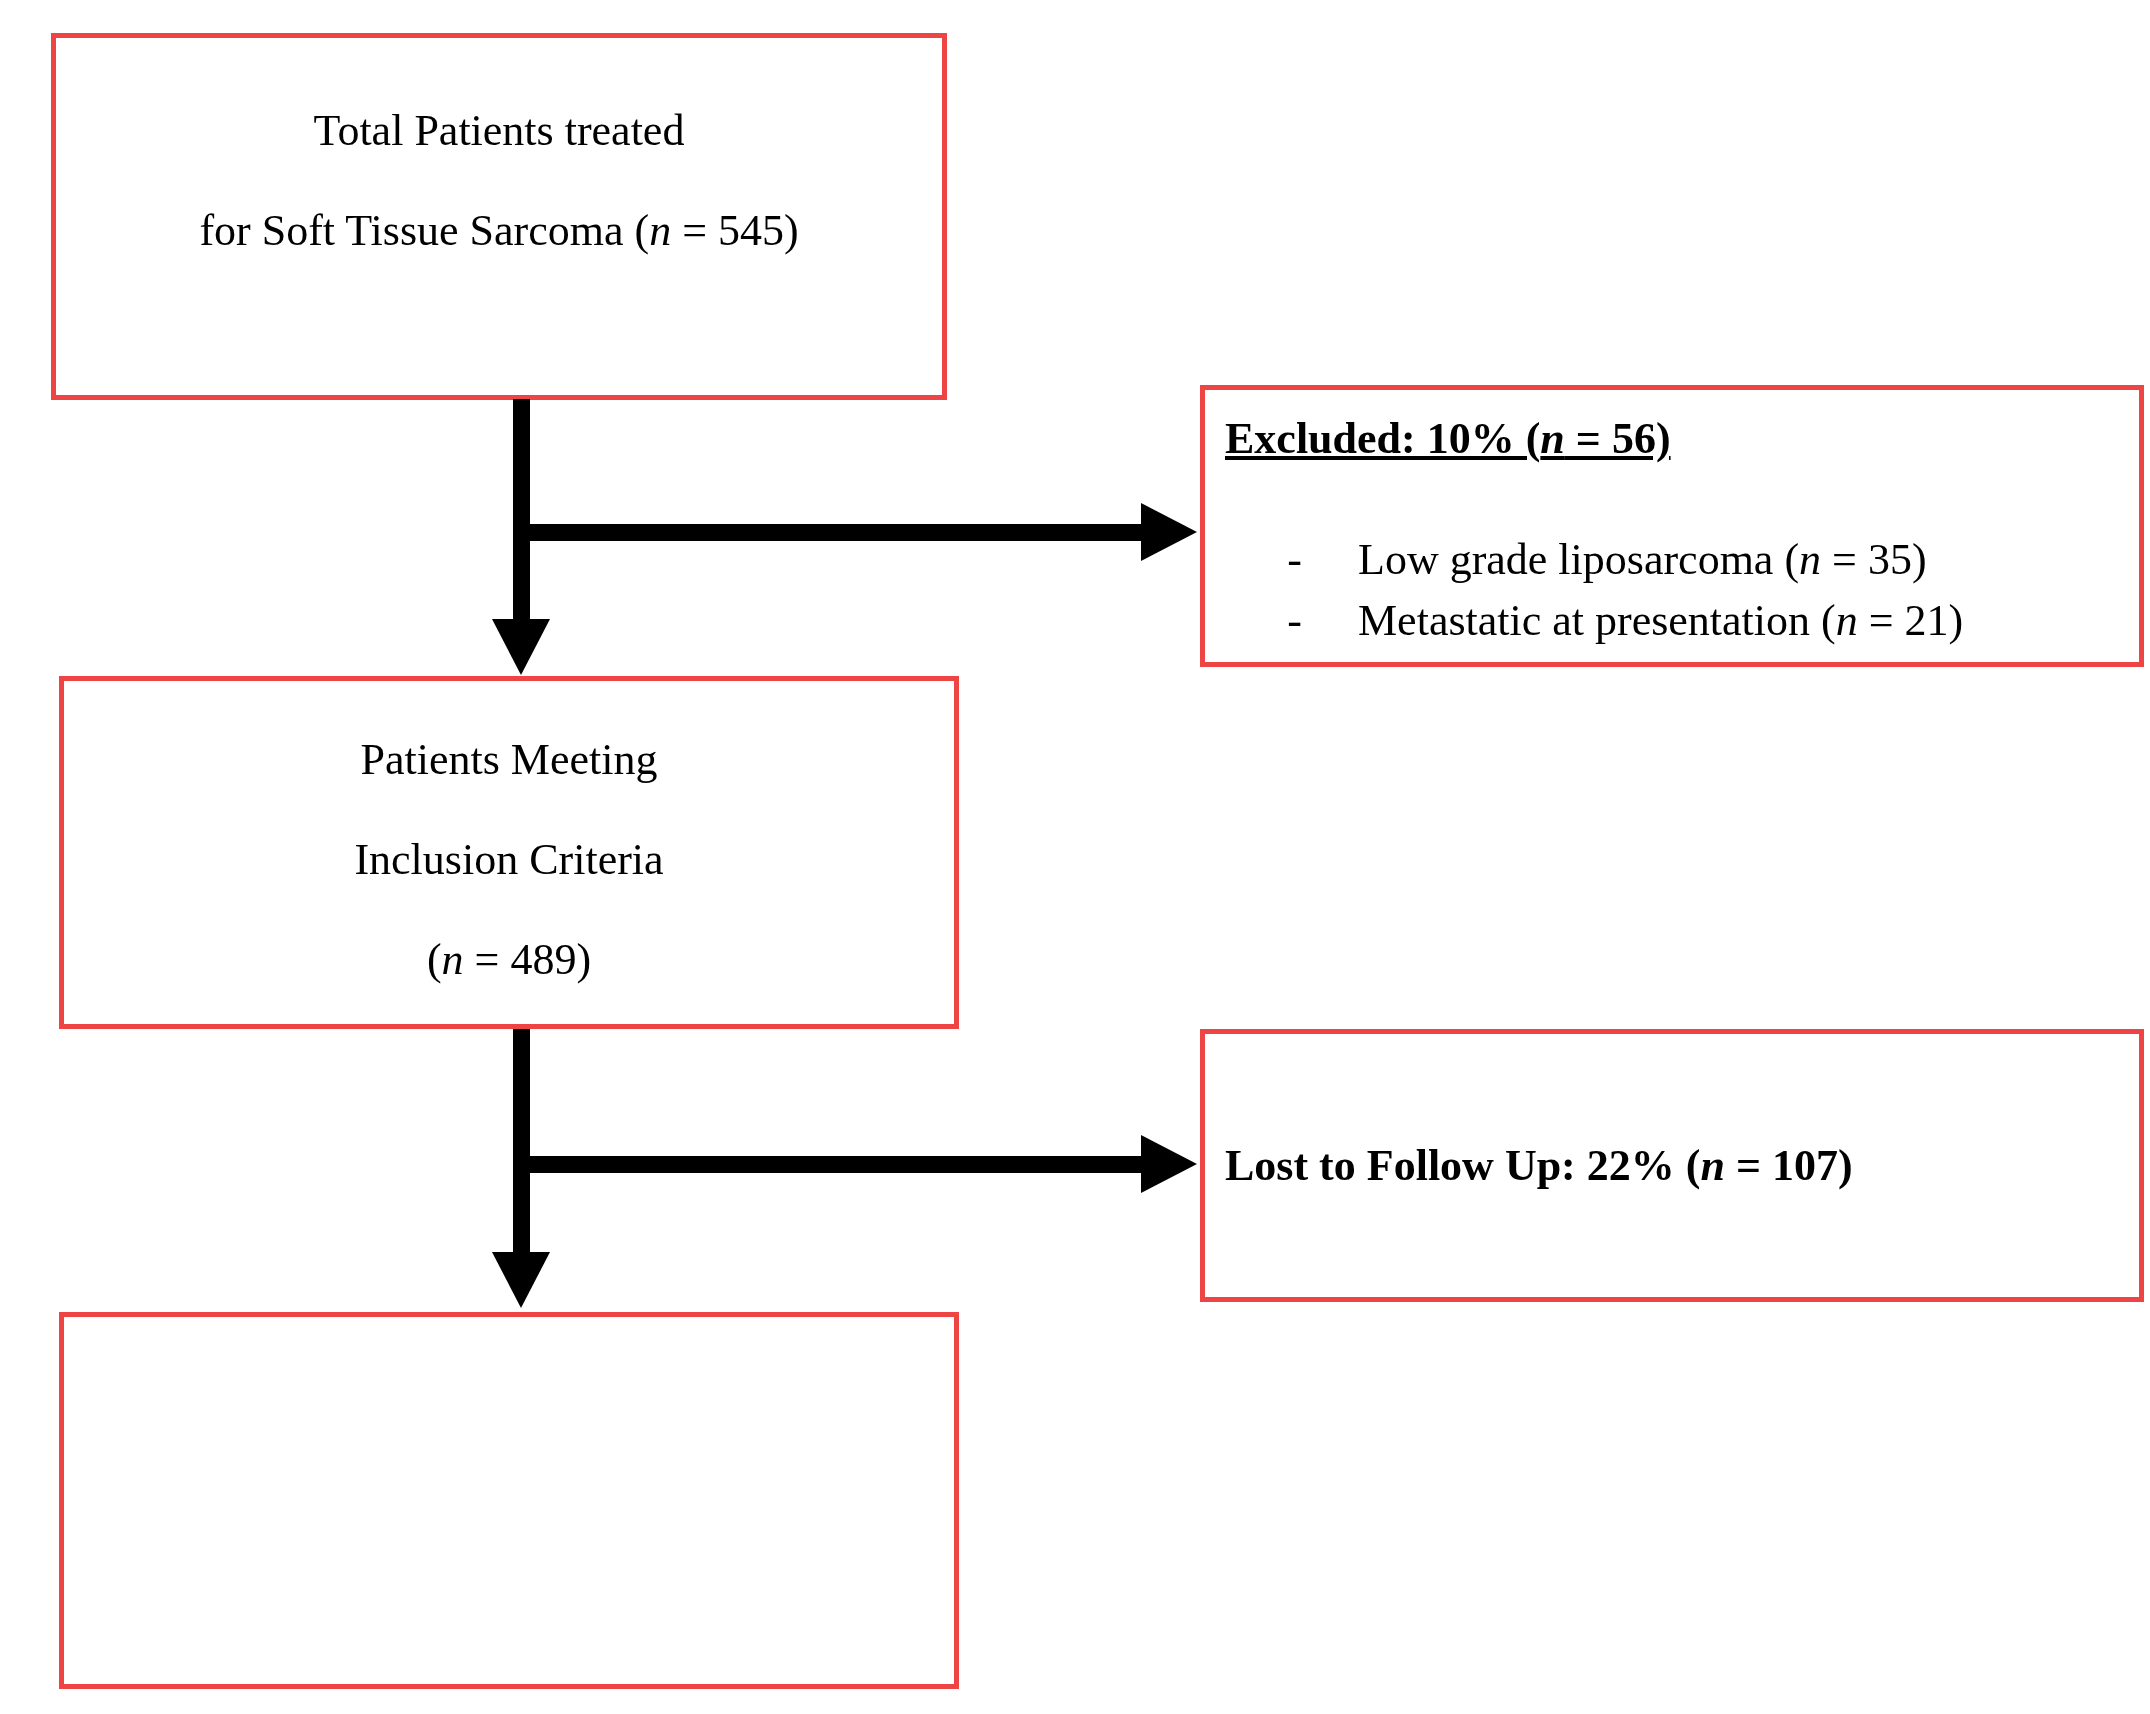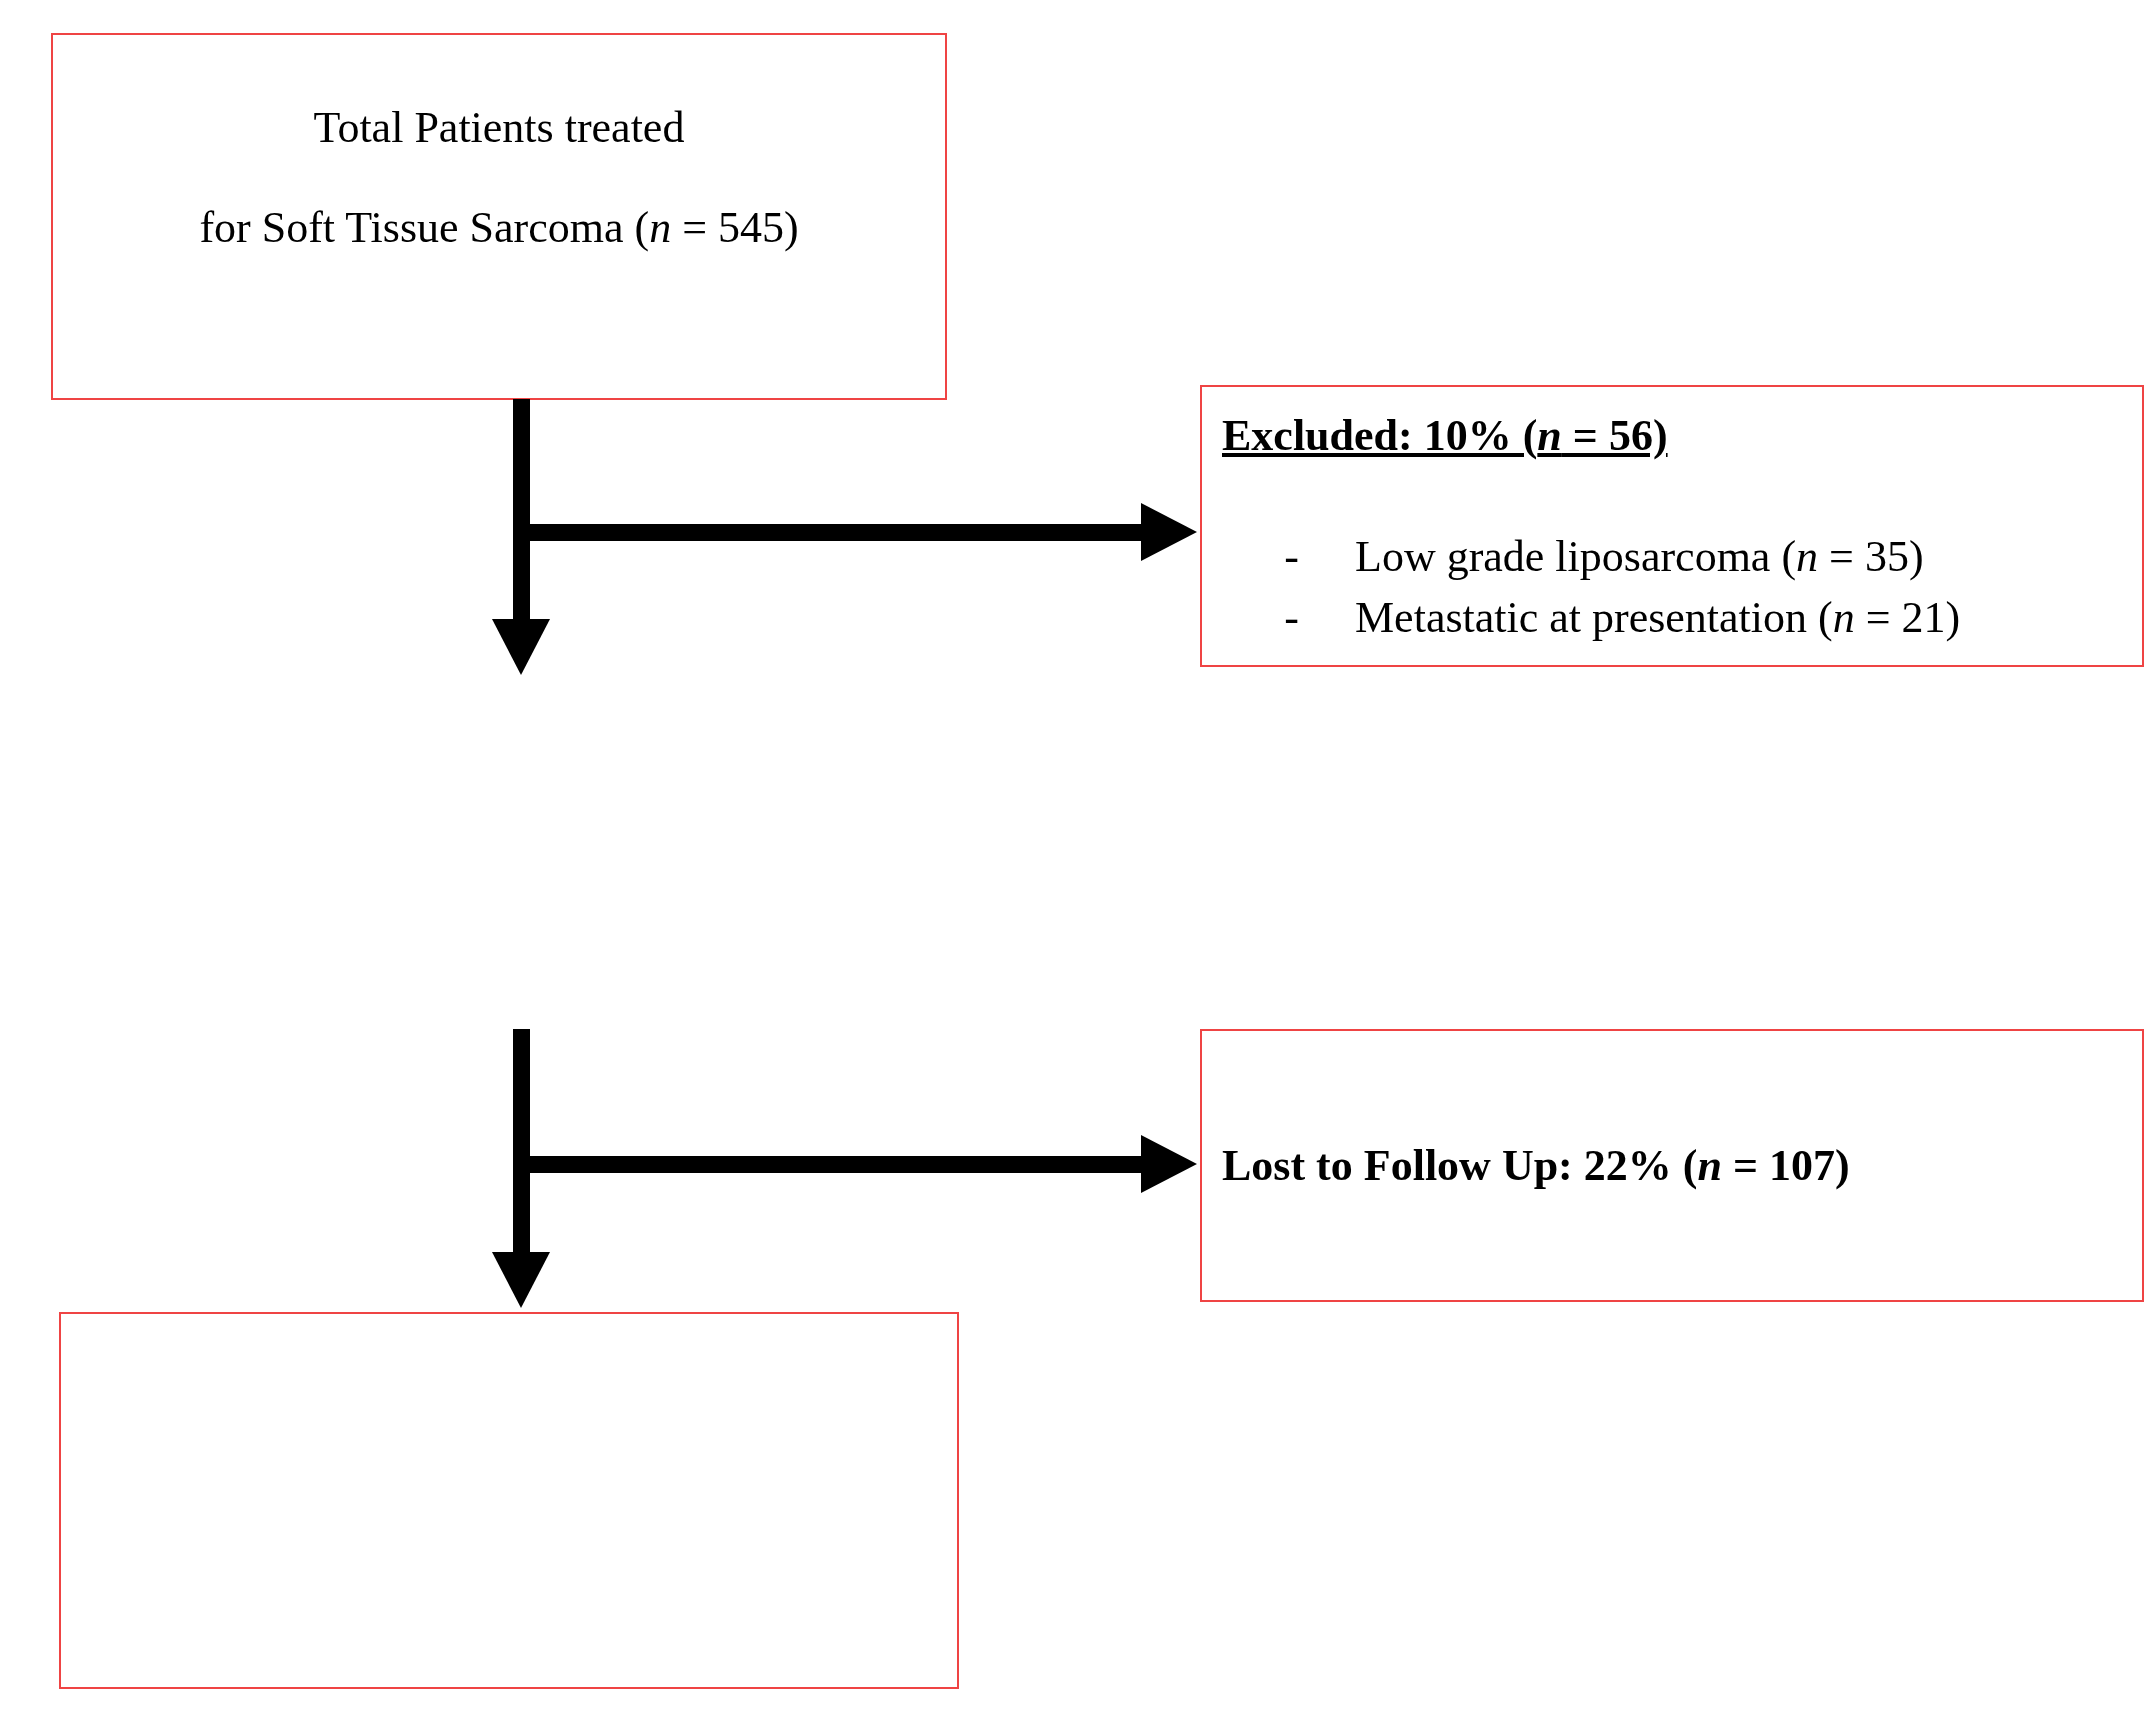--- a/index.html
+++ b/index.html
@@ -8,21 +8,21 @@
     position: relative;
     width: 2151px;
     height: 1714px;
     background: #ffffff;
     font-family: "Liberation Serif", serif;
     color: #000000;
     overflow: hidden;
   }
   .fbox {
     position: absolute;
-    border: 2px solid #ef4444;
+    border: 5px solid #ef4444;
     background: #ffffff;
     font-size: 44px;
   }
   .center-text { text-align: center; line-height: 100px; }
   .n { font-style: italic; }
 
   
   .box-total    { left: 51px;  top: 33px;   width: 896px; height: 367px; padding-top: 43px; }
   .box-incl     { left: 59px;  top: 676px; width: 900px; height: 353px; padding-top: 29px; }
   .box-analysis { left: 59px;  top: 1312px; width: 900px; height: 377px; padding-top: 91px; }
@@ -85,20 +85,25 @@
         <span class="excl-dash">-</span>
         <span class="excl-item-text"><span>Low grade liposarcoma (</span><span class="n">n</span><span> = 35)</span></span>
       </div>
       <div class="excl-item">
         <span class="excl-dash">-</span>
         <span class="excl-item-text"><span>Metastatic at presentation (</span><span class="n">n</span><span> = 21)</span></span>
       </div>
     </div>
   </div>
 
+  <div class="fbox box-incl center-text">
+    <div>Patients Meeting</div>
+    <div>Inclusion Criteria</div>
+    <div><span>(</span><span class="n">n</span><span> = 489)</span></div>
+  </div>
 
   <div class="vline stem2"></div>
   <div class="arrow-down head2"></div>
 
   <div class="hline brnch2"></div>
   <div class="arrow-right bhead2"></div>
 
   <div class="fbox box-lost">
     <div class="bold-line"><span>Lost to Follow Up: 22% (</span><span class="n">n</span><span> = 107)</span></div>
   </div>

